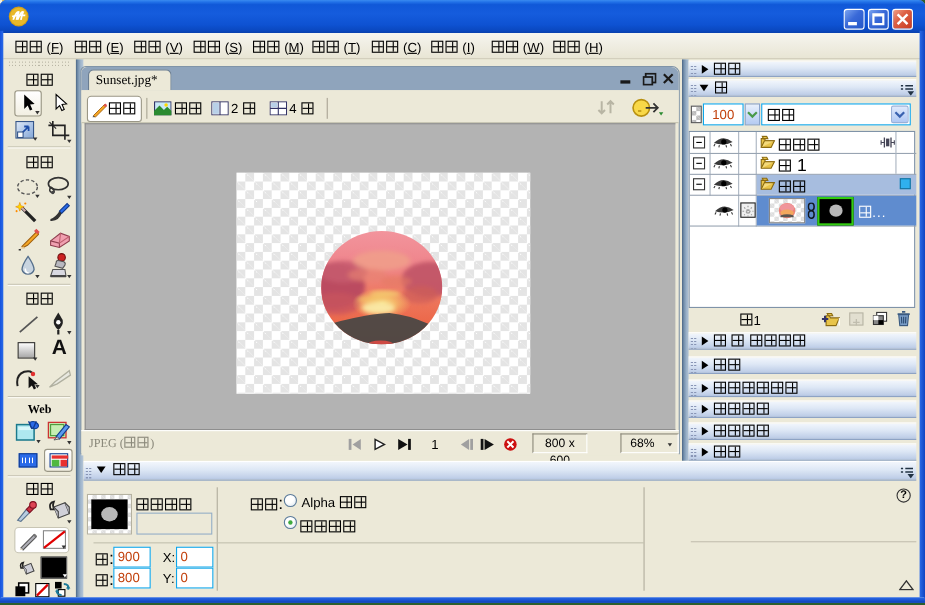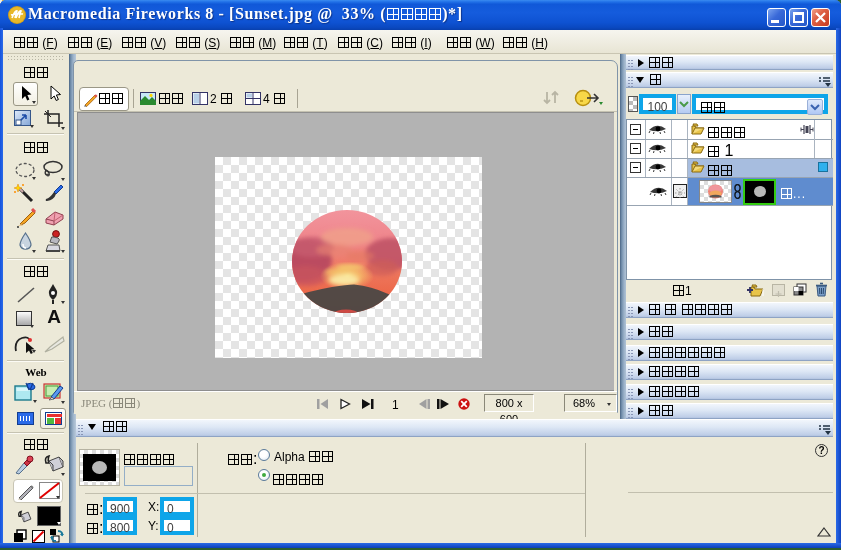--- a/index.html
+++ b/index.html
@@ -23,40 +23,39 @@
 
 #menu{position:absolute;left:3px;top:30px;width:835px;height:24px;background:linear-gradient(#f6f5ef,#e8e5d4);border-bottom:1px solid #c9c5b2;font-size:12px;color:#000}
 .mi{position:absolute;top:6px;white-space:nowrap;letter-spacing:0}
 
 .hdr{position:absolute;background:linear-gradient(#f2f6fc 0%,#dde7f5 45%,#c0cfe8 90%,#b2c3e0 100%);border-top:1px solid #fff;border-bottom:1px solid #8ea3c4;font-size:12px;color:#000}
 .grip{position:absolute;left:2px;top:3px;width:5px;height:11px;
  background:repeating-linear-gradient(0deg,#8895b5 0 1px,transparent 1px 3px) 0 0/2px 100% no-repeat,repeating-linear-gradient(0deg,#8895b5 0 1px,transparent 1px 3px) 3px 0/2px 100% no-repeat}
 .tri-r{display:inline-block;width:0;height:0;border-left:6px solid #000;border-top:4px solid transparent;border-bottom:4px solid transparent;margin:0 4px 0 8px}
 .tri-d{display:inline-block;width:0;height:0;border-top:6px solid #000;border-left:4px solid transparent;border-right:4px solid transparent;margin:0 3px 1px 6px}
 
-.inp{position:absolute;background:#fff;border:4px solid #0ea5e9;font-size:12px;color:#404040}
+.inp{position:absolute;background:#fff;border:1px solid #0ea5e9;font-size:12px;color:#c2410c}
 .sep-v{position:absolute;width:7px;background:linear-gradient(90deg,#4a6584 0,#7490ad 25%,#9db3ca 60%,#b9c9da 100%)}
 
 #tools{position:absolute;left:3px;top:54px;width:66px;height:489px;background:#ece9d8;font-size:12px}
 .tsep{position:absolute;left:4px;width:57px;height:2px;border-top:1px solid #c6c3b2;border-bottom:1px solid #fcfbf5}
 .tlab{position:absolute;width:66px;text-align:center}
 .dd{position:absolute;width:0;height:0;border-top:3px solid #333;border-left:2px solid transparent;border-right:2px solid transparent}
 </style></head>
 <body>
 <div class="ab" style="left:0;top:0;width:44px;height:3px;background:#f2efe4"></div>
 <div class="ab" style="left:2px;top:0;width:10px;height:5px;background:#e2b93c;border-radius:0 0 4px 4px"></div>
 <div class="ab" style="left:0;top:3px;width:3px;height:22px;background:#aab4d4"></div>
 <div id="win"></div>
 <div id="tbar">
  <svg class="ab" style="left:7px;top:5px" width="20" height="20" viewBox="0 0 20 20">
   <circle cx="10" cy="10" r="9" fill="#d4a017"></circle>
       <circle cx="10" cy="10" r="8" fill="#e8b82a"></circle>
   <path d="M5 13 Q8 5 10 6 Q9 8 8 13 M9 13 Q12 5 14 6 Q13 8 12 13 M4 10 Q10 8 16 9" stroke="#fff" stroke-width="1.6" fill="none"></path>
  </svg>
- <div class="ab" style="left:28px;top:5px;color:#fff;font-weight:bold;font-size:16px;letter-spacing:.6px;font-family:'Liberation Serif',serif;white-space:nowrap;text-shadow:1px 1px 1px rgba(10,30,90,.6)">Macromedia Fireworks 8 - [Sunset.jpg @&nbsp; 33% (<span class="cw"></span><span class="cw"></span><span class="cw"></span><span class="cw"></span>)*]</div>
  <div class="tbtn" style="left:767px">
       <div class="ab" style="left:3px;top:11px;width:8px;height:3px;background:#fff"></div>
     </div>
  <div class="tbtn" style="left:789px">
       <div class="ab" style="left:3px;top:3px;width:11px;height:11px;border:2px solid #fff;border-top-width:3px"></div>
     </div>
  <div class="tbtn close" style="left:811px">
   <svg width="17" height="17" viewBox="0 0 17 17">
         <path d="M4 4 L13 13 M13 4 L4 13" stroke="#fff" stroke-width="2.2"></path>
       </svg>
@@ -261,20 +260,32 @@
       <path d="M13 4 L15 7 L11 7 Z" fill="#1a7a9a"></path>
       <path d="M3 12 L1 9 L5 9 Z" fill="#1a7a9a"></path>
     </svg>
 </div>
 
 <div class="sep-v" style="left:69px;top:54px;height:489px"></div>
 
 <div class="ab" style="left:76px;top:54px;width:544px;height:365px;background:#ece9d8"></div>
 <div id="doc" class="ab" style="left:73px;top:60px;width:545px;height:353px;background:#ece9d8;border:1px solid #8094a8;border-radius:5px 7px 0 0">
 
+ <div class="ab" style="left:0;top:0;width:543px;height:21px;background:#8fa4bc;border-radius:5px 7px 0 0">
+  <div class="ab" style="left:6px;top:2px;width:76px;height:19px;background:#ece9d8;border:1px solid #6a7d92;border-bottom:none;border-radius:5px 5px 0 0"></div>
+  <div class="ab" style="left:13px;top:4px;font-size:12px;font-family:'Liberation Serif',serif;color:#000">Sunset.jpg*</div>
+  <div class="ab" style="left:490px;top:12px;width:9px;height:3px;background:#1a1a1a"></div>
+  <svg class="ab" style="left:510px;top:5px" width="13" height="12" viewBox="0 0 13 12">
+        <rect x="3" y="1" width="9" height="8" fill="none" stroke="#1a1a1a" stroke-width="1.6"></rect>
+        <rect x="1" y="4" width="8" height="7" fill="#8fa4bc" stroke="#1a1a1a" stroke-width="1.6"></rect>
+      </svg>
+  <svg class="ab" style="left:528px;top:5px" width="11" height="11" viewBox="0 0 11 11">
+        <path d="M1.5 1.5 L9.5 9.5 M9.5 1.5 L1.5 9.5" stroke="#1a1a1a" stroke-width="2"></path>
+      </svg>
+ </div>
 
  <div class="ab" style="left:0;top:21px;width:543px;height:30px;background:#ece9d8;border-bottom:1px solid #c5c2b1"></div>
  <div class="ab" style="left:5px;top:26px;width:50px;height:24px;background:#fff;border:1px solid #9a9786;border-radius:4px 4px 3px 3px"></div>
  <svg class="ab" style="left:9px;top:31px" width="15" height="15" viewBox="0 0 15 15">
       <path d="M2 13 L10 5 L12 3 L13.6 4.6 L11.6 6.6 L3.6 14.6 Z" fill="#f5a623" stroke="#a06010" stroke-width=".8"></path>
       <path d="M12 3 L13.6 4.6" stroke="#e05050" stroke-width="2.4"></path>
       <path d="M1 14.6 L3.6 14.6 L2 13 Z" fill="#555"></path>
     </svg>
  <div class="ab" style="left:24px;top:31px;font-size:12px"><span class="c"></span><span class="c"></span></div>
  <div class="ab" style="left:59px;top:28px;width:1px;height:19px;background:#a8a493"></div>

